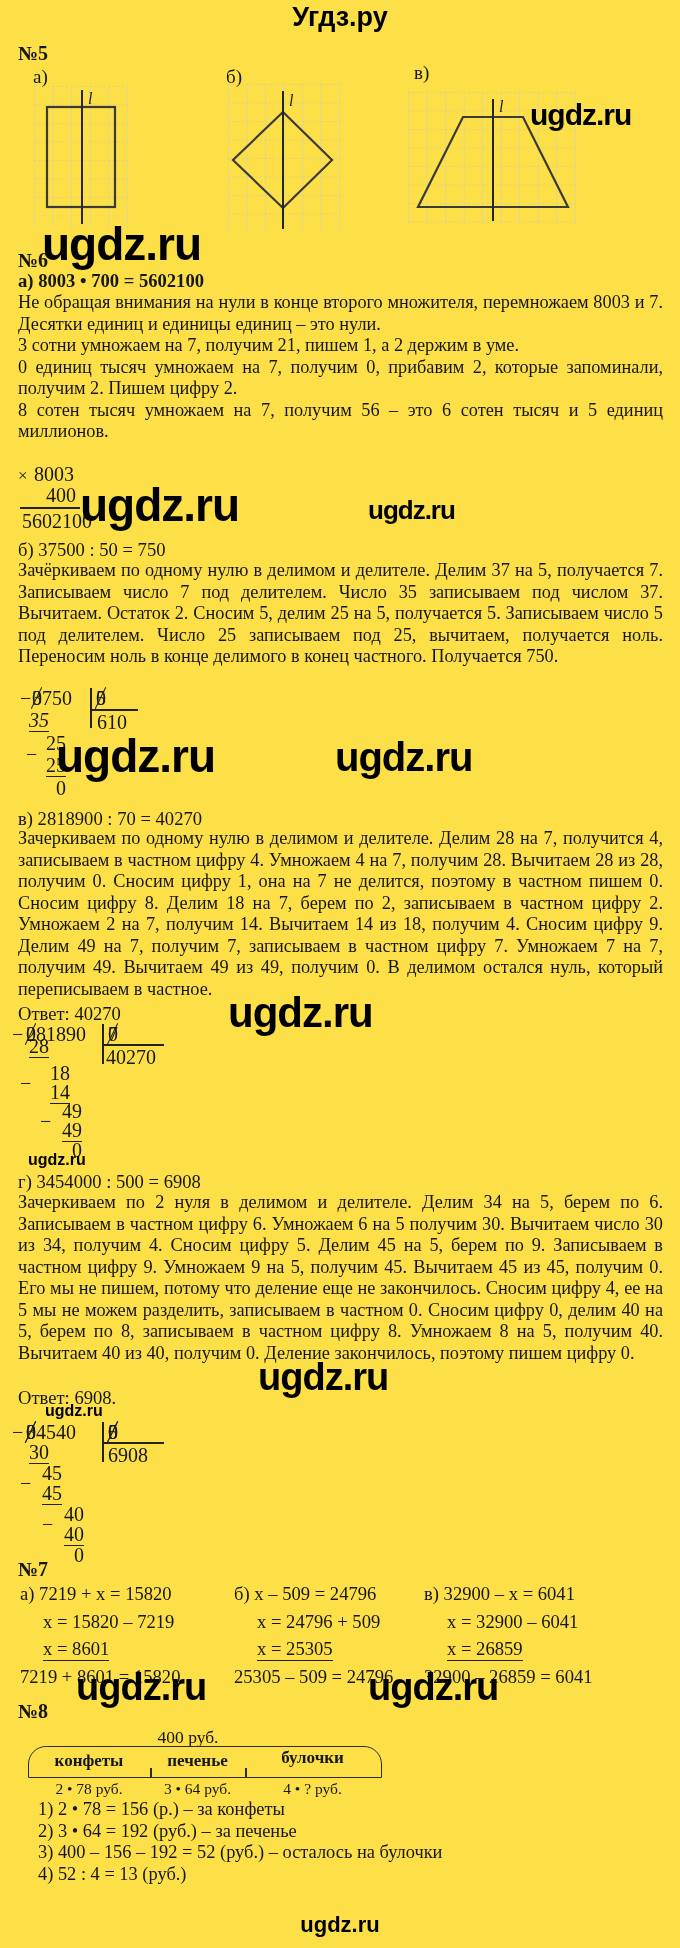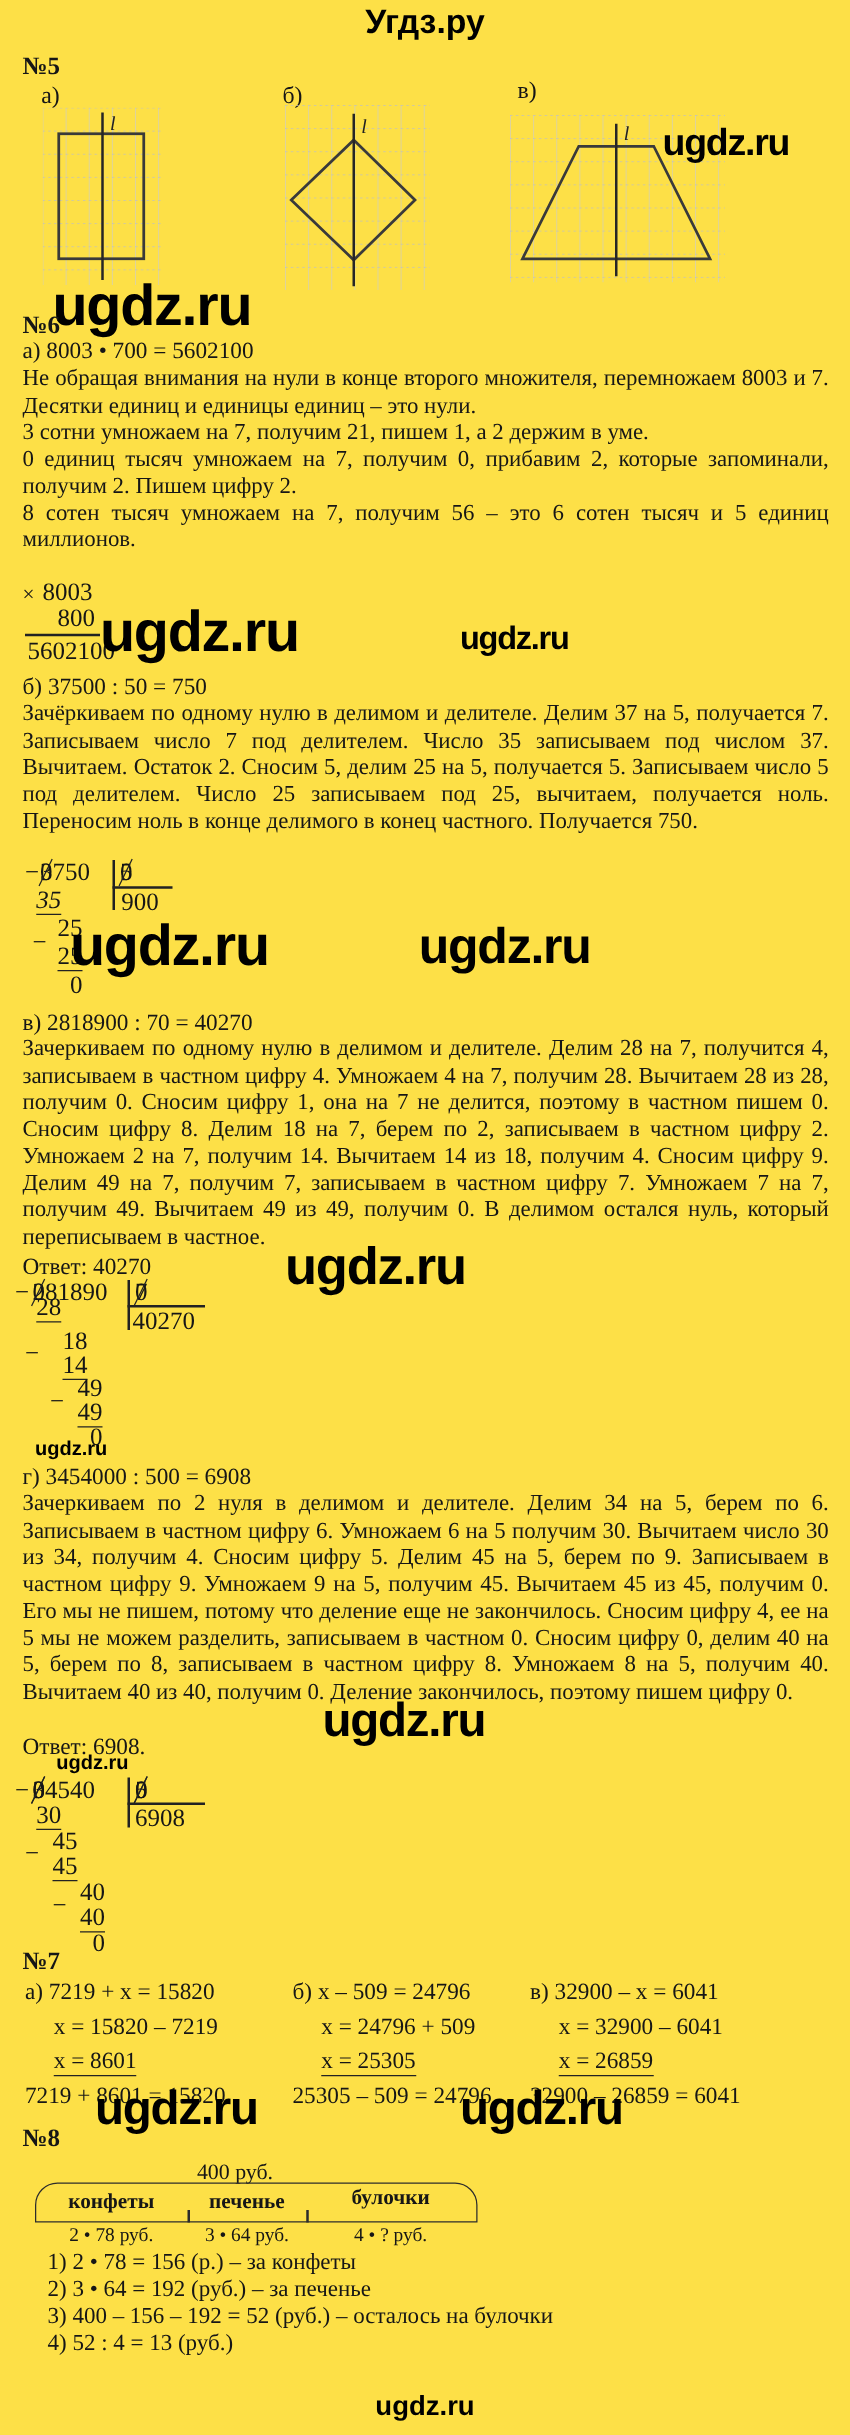--- a/index.html
+++ b/index.html
@@ -81,33 +81,33 @@
     <rect x="0" y="0" width="172" height="134" fill="url(#g3)"></rect>
     <polygon points="55,25 115,25 160,115 10,115" fill="none" stroke="#3a3a3a" stroke-width="2.2"></polygon>
     <line x1="85" y1="7" x2="85" y2="129" stroke="#262626" stroke-width="2"></line>
     <text x="91" y="20" font-size="16" font-style="italic" font-family="Liberation Serif, serif" fill="#222">l</text>
   </svg>
 
   <div class="wm" style="left:530px;top:100px;font-size:30px;">ugdz.ru</div>
   <div class="wm" style="left:42px;top:221px;font-size:46px;">ugdz.ru</div>
 
   <div class="h" style="left:18px;top:249px;">№6</div>
-  <div class="eq" style="left:18px;top:270px;">а) 8003 • 700 = 5602100</div>
+  <div class="eq" style="left:18px;top:270px;font-weight:bold;">а) 8003 • 700 = 5602100</div>
 
   <div class="para" style="left:18px;top:292px;width:645px;">
     <div>Не обращая внимания на нули в конце второго множителя, перемножаем 8003 и 7. Десятки единиц и единицы единиц – это нули.</div>
     <div>3 сотни умножаем на 7, получим 21, пишем 1, а 2 держим в уме.</div>
     <div>0 единиц тысяч умножаем на 7, получим 0, прибавим 2, которые запоминали, получим 2. Пишем цифру 2.</div>
     <div>8 сотен тысяч умножаем на 7, получим 56 – это 6 сотен тысяч и 5 единиц миллионов.</div>
   </div>
 
   <div class="dv" style="left:18px;top:464px;width:90px;height:66px;">
     <span style="left:0;top:3px;font-size:17px;">×</span>
     <span style="left:16px;top:0;">8003</span>
-    <span style="left:28px;top:21px;">800</span>
+    <span style="left:28px;top:21px;">400</span>
     <i class="hline" style="left:2px;top:43px;width:60px;"></i>
     <span style="left:4px;top:47px;">5602100</span>
   </div>
 
   <div class="wm" style="left:80px;top:482px;font-size:46px;">ugdz.ru</div>
   <div class="wm" style="left:368px;top:497px;font-size:26px;">ugdz.ru</div>
 
   <div class="eq" style="left:18px;top:539px;">б) 37500 : 50 = 750</div>
   <div class="para" style="left:18px;top:560px;width:645px;">Зачёркиваем по одному нулю в делимом и делителе. Делим 37 на 5, получается 7. Записываем число 7 под делителем. Число 35 записываем под числом 37. Вычитаем. Остаток 2. Сносим 5, делим 25 на 5, получается 5. Записываем число 5 под делителем. Число 25 записываем под 25, вычитаем, получается ноль. Переносим ноль в конце делимого в конец частного. Получается 750.</div>
 
@@ -116,21 +116,21 @@
     <span style="left:12px;top:0;">
         <span>3750</span>
         <span class="cut">0</span>
       </span>
     <i class="vline" style="left:70px;top:0;height:40px;"></i>
     <span style="left:76px;top:0;">
         <span>5</span>
         <span class="cut">0</span>
       </span>
     <i class="hline" style="left:70px;top:21px;width:48px;"></i>
-    <span style="left:77px;top:24px;">900</span>
+    <span style="left:77px;top:24px;">610</span>
     <span class="u" style="left:9px;top:22px;font-style:italic;">35</span>
     <span style="left:6px;top:56px;">−</span>
     <span style="left:26px;top:45px;">25</span>
     <span class="u" style="left:26px;top:67px;">25</span>
     <span style="left:36px;top:90px;">0</span>
   </div>
 
   <div class="wm" style="left:56px;top:733px;font-size:46px;">ugdz.ru</div>
   <div class="wm" style="left:335px;top:737px;font-size:40px;">ugdz.ru</div>
 

